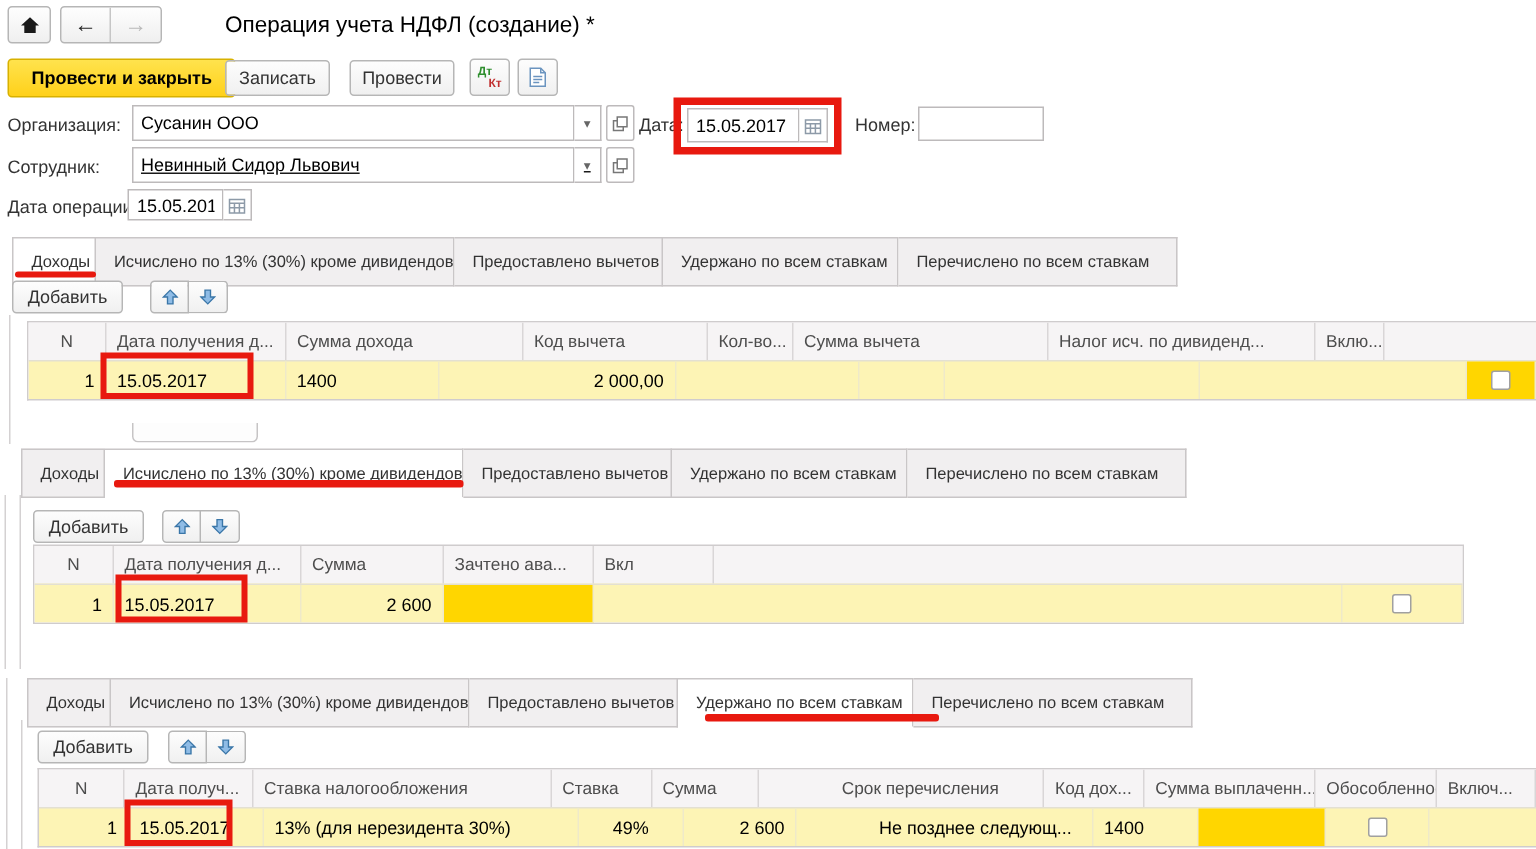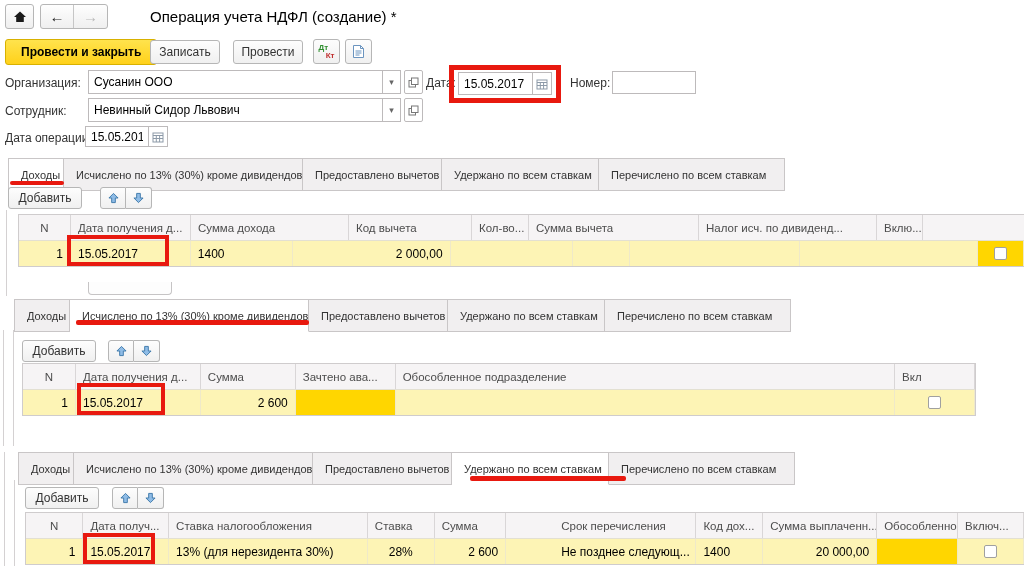--- a/index.html
+++ b/index.html
@@ -131,21 +131,21 @@
         <rect x="1" y="2" width="10" height="9" fill="#fff" stroke="#8d9aa8" stroke-width="1"></rect>
         <path d="M1 4.5 H11 M4.3 4.5 V11 M7.6 4.5 V11 M1 7.5 H11" stroke="#8d9aa8" stroke-width="1"></path>
       </svg>
     </div>
   </div>
 
   <div class="lbl" style="left:570px;top:76px;">Номер:</div>
   <input class="inp" style="position: absolute; left: 612px; top: 71px; width: 84px; height: 23px;" readonly="" value="">
 
   <div class="lbl" style="left:5px;top:104px;">Сотрудник:</div>
-  <div class="field" style="left:88px;top:98px;width:313px;height:24px;">
+  <div class="field" style="left:88px;top:98px;width:313px;height:24px;text-decoration:underline;">
     <input class="inp" style="width: 295px;" readonly="" value="Невинный Сидор Львович">
     <div class="combo-arrow">▾</div>
   </div>
   <div class="open-btn" style="left:404px;top:98px;">
     <svg width="11" height="11" viewBox="0 0 11 11">
       <rect x="1" y="3.5" width="6.5" height="6.5" fill="#fff" stroke="#777" stroke-width="1"></rect>
       <rect x="3.5" y="1" width="6.5" height="6.5" fill="#fff" stroke="#777" stroke-width="1"></rect>
     </svg>
   </div>
 
@@ -232,21 +232,20 @@
         <path d="M6 11 L1 6 H4 V1 H8 V6 H11 Z" fill="#8fbce6" stroke="#3a76a8" stroke-width="1"></path>
       </svg>
   </div>
 
   <div class="tbl" style="left:22px;top:363px;width:954px;border-right:1px solid #cfcccd;">
     <div class="trh">
       <div class="cell b0 ctr">N</div>
       <div class="cell b1">Дата получения д...</div>
       <div class="cell b2">Сумма</div>
       <div class="cell b3">Зачтено ава...</div>
-      <div class="cell b4">Обособленное подразделение</div>
       <div class="cell b5">Вкл</div>
     </div>
     <div class="trr">
       <div class="cell b0 num">1</div>
       <div class="cell b1">15.05.2017</div>
       <div class="cell b2 num">2 600</div>
       <div class="cell b3 gold"></div>
       <div class="cell b4"></div>
       <div class="cell b5 ctr">
           <span class="chk"></span>
@@ -287,25 +286,24 @@
       <div class="cell c5">Срок перечисления</div>
       <div class="cell c6">Код дох...</div>
       <div class="cell c7">Сумма выплаченн...</div>
       <div class="cell c8">Обособленное п...</div>
       <div class="cell c9">Включ...</div>
     </div>
     <div class="trr">
       <div class="cell c0 num">1</div>
       <div class="cell c1">15.05.2017</div>
       <div class="cell c2">13% (для нерезидента 30%)</div>
-      <div class="cell c3 ctr">28%</div>
+      <div class="cell c3 ctr">49%</div>
       <div class="cell c4 num">2 600</div>
       <div class="cell c5">Не позднее следующ...</div>
       <div class="cell c6">1400</div>
-      <div class="cell c7 num">20 000,00</div>
       <div class="cell c8 gold"></div>
       <div class="cell c9 ctr">
           <span class="chk"></span>
         </div>
     </div>
   </div>
 
   <div class="ann-box" style="left:449px;top:65px;width:112px;height:38px;border-width:5px;"></div>
   <div class="ann-line" style="left:10px;top:181px;width:54px;"></div>
   <div class="ann-box" style="left:67px;top:235px;width:102px;height:31px;"></div>

